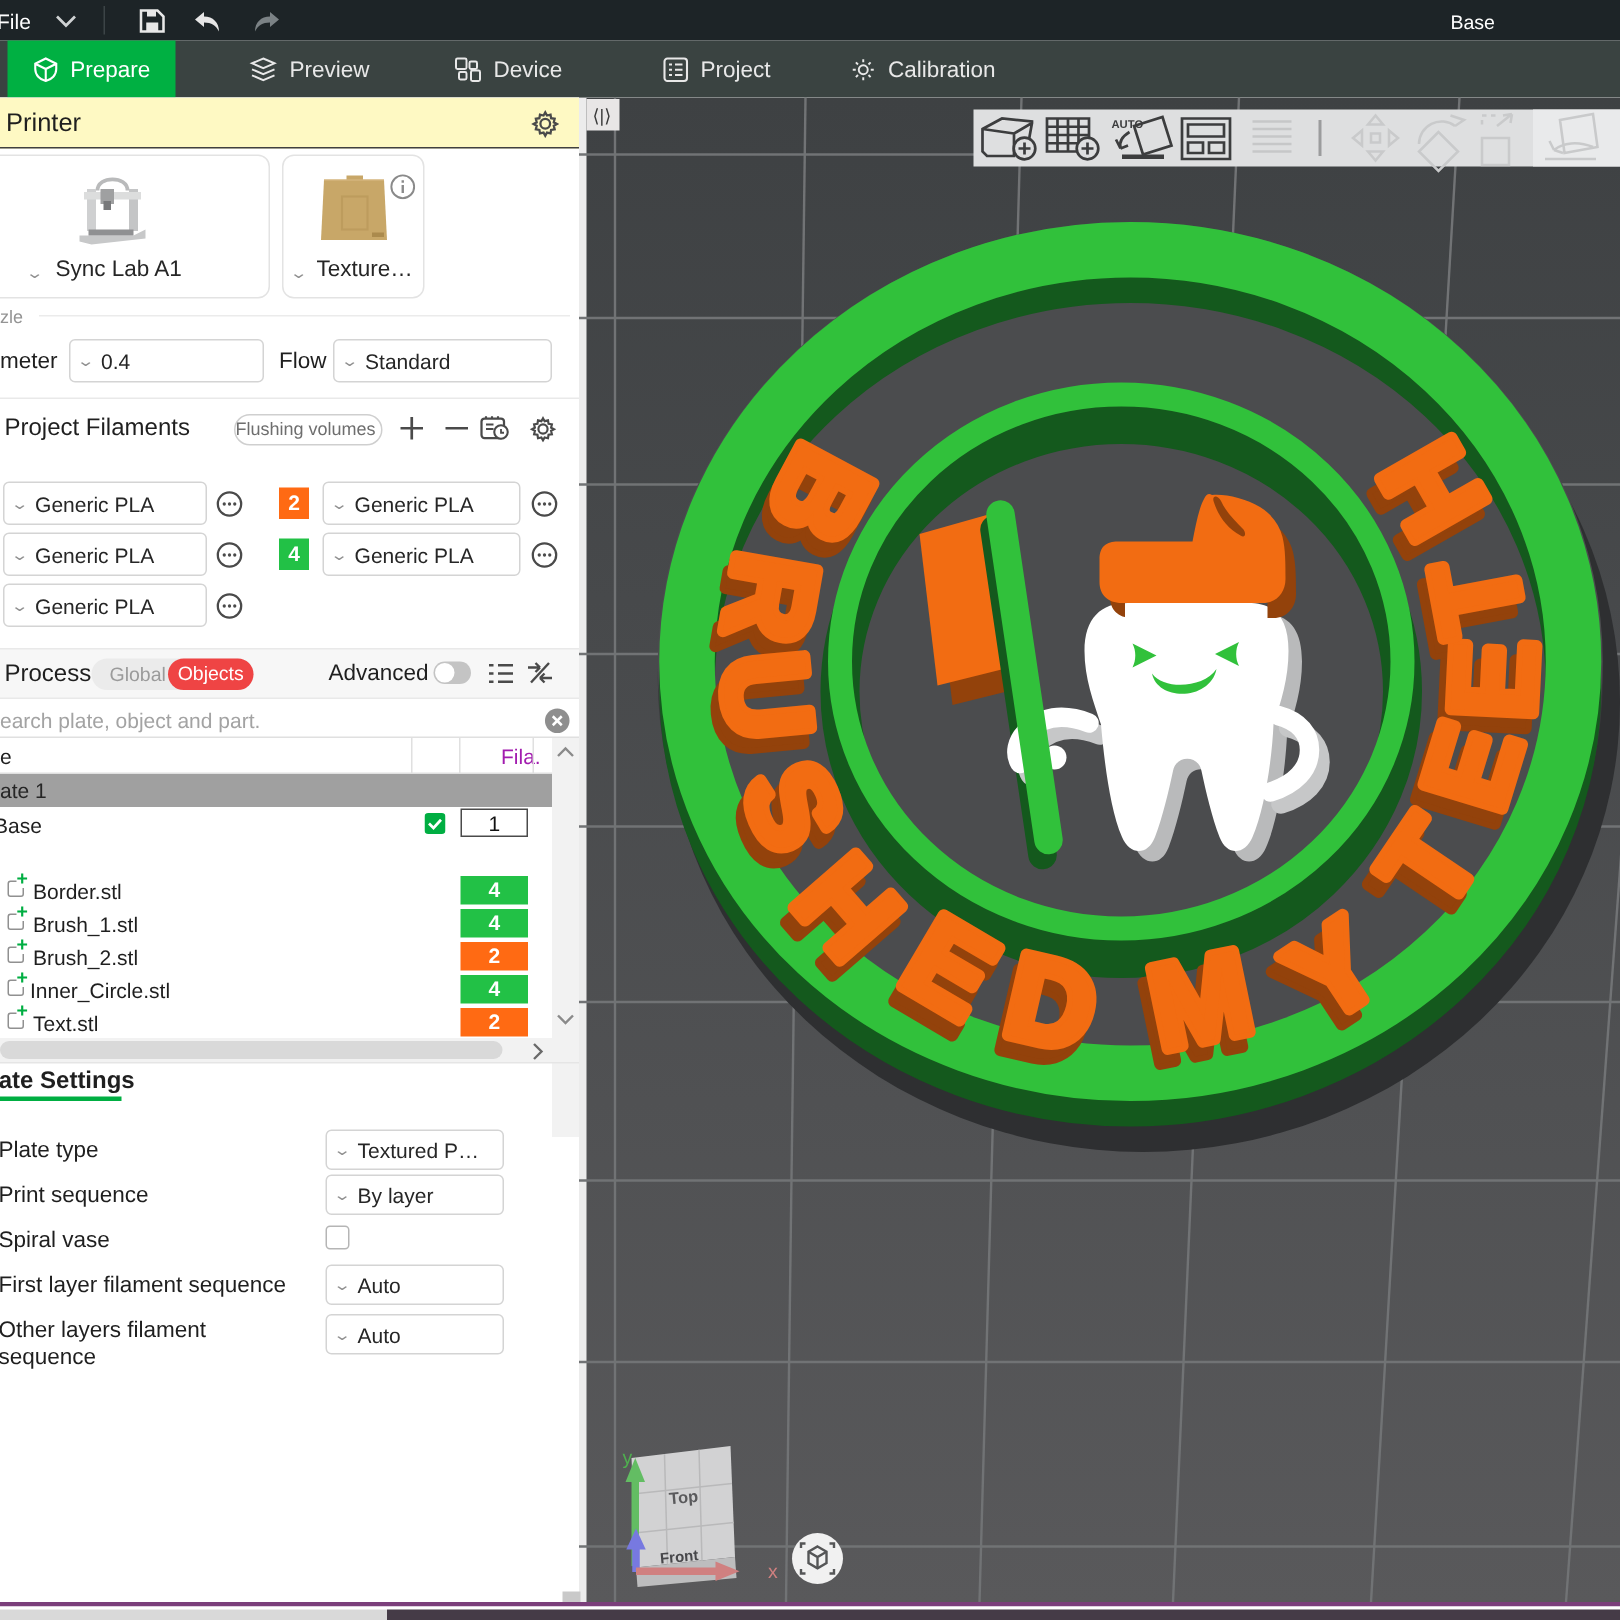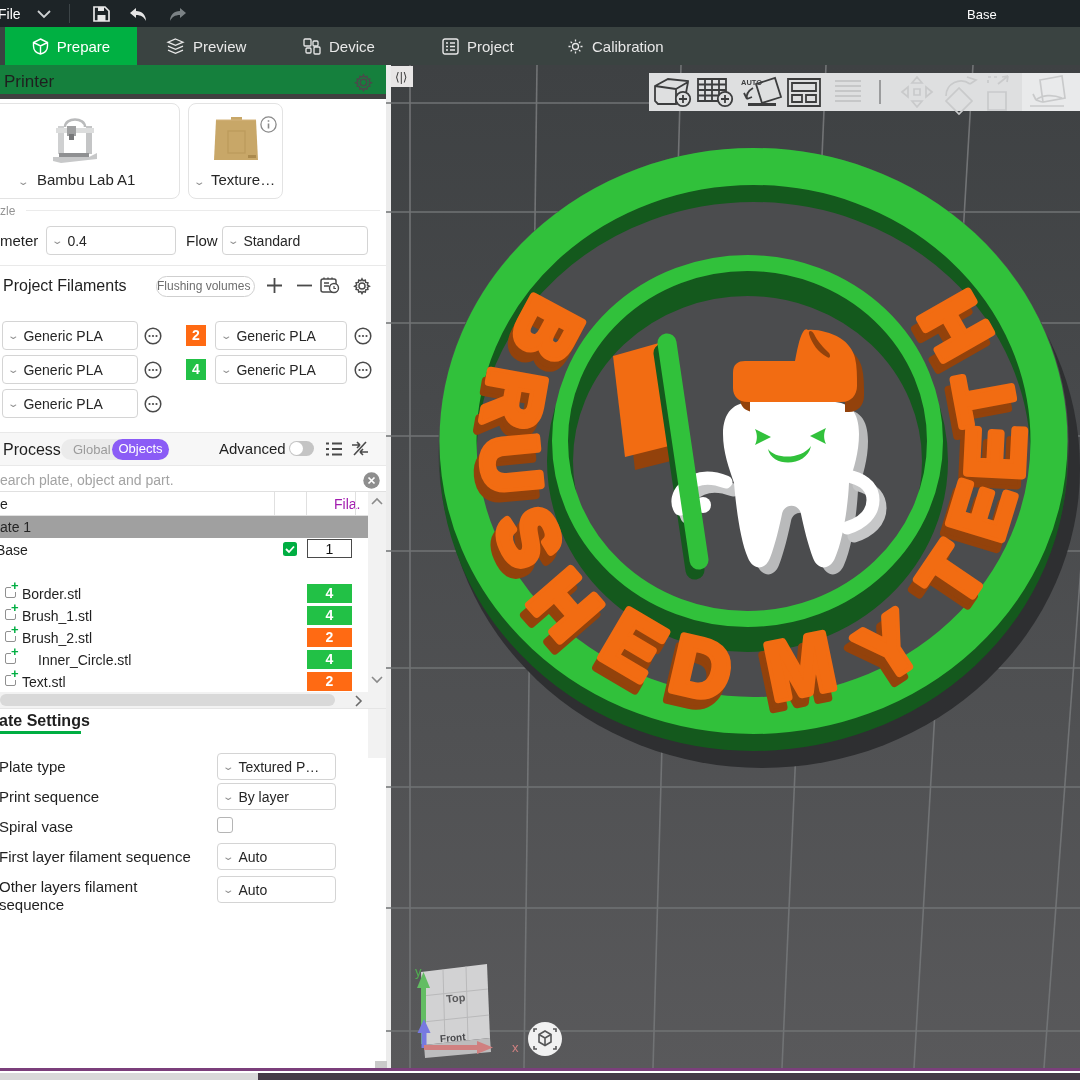--- a/index.html
+++ b/index.html
@@ -205,21 +205,21 @@
  <svg style="position:absolute;left:128px;top:7px" width="22" height="15" viewBox="0 0 22 15">
       <path d="M8,1 L2,6 L8,11 L8,8 C13,8 16,10 18,14 C18,8 14,4 8,4 Z" fill="#e6e6e6"></path>
     </svg>
  <svg style="position:absolute;left:166px;top:7px" width="22" height="15" viewBox="0 0 22 15">
       <path d="M14,1 L20,6 L14,11 L14,8 C9,8 6,10 4,14 C4,8 8,4 14,4 Z" fill="#7b8285"></path>
     </svg>
  <span style="position:absolute;left:967px;top:7px;font-size:13px">Base</span>
 </div>
 
 <div id="tabbar">
- <div class="tab" style="left:5px;width:132px;background:#00b042;justify-content:center;color:#fff">
+ <div class="tab" style="left:5px;width:112px;background:#00b042;justify-content:center;color:#fff">
   <svg width="17" height="17" viewBox="0 0 17 17" style="margin-right:8px">
         <path d="M8.5,1 L15.5,4.5 L15.5,8 C15.5,12 12.5,15 8.5,16 C4.5,15 1.5,12 1.5,8 L1.5,4.5 Z M1.5,4.5 L8.5,8 L15.5,4.5 M8.5,8 L8.5,16" fill="none" stroke="#fff" stroke-width="1.4"></path>
       </svg>
   Prepare</div>
  <div class="tab" style="left:166px"><svg width="19" height="17" viewBox="0 0 19 17" style="margin-right:8px">
         <path d="M9.5,1 L17,4.2 L9.5,7.4 L2,4.2 Z" fill="none" stroke="#e8e8e8" stroke-width="1.3"></path>
         <path d="M2,8.2 L9.5,11.4 L17,8.2 M2,12.2 L9.5,15.4 L17,12.2" fill="none" stroke="#e8e8e8" stroke-width="1.3"></path>
       </svg>Preview</div>
  <div class="tab" style="left:303px"><svg width="18" height="17" viewBox="0 0 18 17" style="margin-right:8px">
         <rect x="1" y="1" width="7" height="7" rx="1" fill="none" stroke="#e8e8e8" stroke-width="1.3"></rect>
@@ -232,41 +232,41 @@
         <path d="M4,5 h2 M4,8.5 h2 M4,12 h2 M8,5 h5 M8,8.5 h5 M8,12 h5" stroke="#e8e8e8" stroke-width="1.4"></path>
       </svg>Project</div>
  <div class="tab" style="left:567px"><svg width="17" height="17" viewBox="0 0 17 17" style="margin-right:8px">
         <circle cx="8.5" cy="8.5" r="3" fill="none" stroke="#e8e8e8" stroke-width="1.3"></circle>
         <path d="M8.5,1.5 L8.5,3.5 M8.5,13.5 L8.5,15.5 M1.5,8.5 L3.5,8.5 M13.5,8.5 L15.5,8.5 M3.6,3.6 L5,5 M12,12 L13.4,13.4 M3.6,13.4 L5,12 M12,5 L13.4,3.6" stroke="#e8e8e8" stroke-width="1.3"></path>
       </svg>Calibration</div>
 </div>
 
 <div id="panel">
 
-<div style="position:absolute;left:0;top:0;width:386px;height:34px;background:#15803d;border-bottom:5px solid #404040">
+<div style="position:absolute;left:0;top:0;width:386px;height:34px;background:#fef9c3;border-bottom:1px solid #404040">
  <div style="position:absolute;left:4px;top:7px;font-size:17px;color:#1f1f1f">Printer</div>
  <svg style="position:absolute;left:354px;top:8px" width="19" height="19" viewBox="0 0 20 20">
         <path class="gear" d="M10,2 l1.2,2.2 2.5,-0.6 0.4,2.5 2.5,0.4 -0.6,2.5 2.2,1.2 -2.2,1.2 0.6,2.5 -2.5,0.4 -0.4,2.5 -2.5,-0.6 -1.2,2.2 -1.2,-2.2 -2.5,0.6 -0.4,-2.5 -2.5,-0.4 0.6,-2.5 -2.2,-1.2 2.2,-1.2 -0.6,-2.5 2.5,-0.4 0.4,-2.5 2.5,0.6 Z"></path>
         <circle cx="10" cy="10" r="3.4" class="gear"></circle>
       </svg>
 </div>
 
 <div style="position:absolute;left:-30px;top:38px;width:210px;height:96px;border:1px solid #e3e3e3;border-radius:8px;background:#fff">
  <svg style="position:absolute;left:80px;top:9px" width="48" height="52" viewBox="0 0 48 52">
   <path d="M14,14 C14,4 34,4 34,14" fill="none" stroke="#b9babb" stroke-width="2.5"></path>
   <rect x="7" y="13" width="6" height="28" fill="#cfd0d1"></rect>
         <rect x="35" y="13" width="6" height="28" fill="#c4c5c6"></rect>
   <rect x="5" y="15" width="38" height="5" fill="#dcdddd"></rect>
         <rect x="16" y="13" width="9" height="10" fill="#9fa0a1"></rect>
   <rect x="18" y="21" width="5" height="6" fill="#77787a"></rect>
   <path d="M2,44 L38,44 L46,40 L46,46 L10,50 L2,48 Z" fill="#c7c8c9"></path>
   <rect x="8" y="40" width="30" height="4" fill="#8f9092"></rect>
  </svg>
  <span class="chev" style="position:absolute;left:48px;top:72px">⌄</span>
- <span style="position:absolute;left:66px;top:67px;font-size:15px;color:#262626">Bambu Lab A1</span>
+ <span style="position:absolute;left:66px;top:67px;font-size:15px;color:#262626">Sync Lab A1</span>
 </div>
 <div style="position:absolute;left:188px;top:38px;width:95px;height:96px;border:1px solid #e3e3e3;border-radius:8px;background:#fff">
  <svg style="position:absolute;left:24px;top:12px" width="46" height="49" viewBox="0 0 46 49">
         <path d="M3,4 L43,4 L45,44 L1,44 Z" fill="#c8a768"></path>
         <rect x="18" y="1" width="11" height="4" fill="#c8a768"></rect>
         <rect x="15" y="15" width="17" height="22" fill="none" stroke="#bd9c5d" stroke-width="1.4"></rect>
         <rect x="35" y="39" width="8" height="3" fill="#ab8a4d"></rect>
         <path d="M3,4 L43,4" stroke="#d4b47c" stroke-width="1"></path>
       </svg>
  <svg style="position:absolute;left:71px;top:12px" width="17" height="17" viewBox="0 0 17 17">
@@ -340,21 +340,21 @@
       <circle cx="9" cy="9" r="7.8" fill="none" stroke="#4a4a4a" stroke-width="1.5"></circle>
       <circle cx="5.5" cy="9" r="1.1" fill="#4a4a4a"></circle>
       <circle cx="9" cy="9" r="1.1" fill="#4a4a4a"></circle>
       <circle cx="12.5" cy="9" r="1.1" fill="#4a4a4a"></circle>
     </svg>
 
 <div style="position:absolute;left:0;top:367px;width:386px;height:34px;background:#f7f7f7;border-top:1px solid #e9e9e9;border-bottom:1px solid #e9e9e9">
  <span style="position:absolute;left:3px;top:8px;font-size:16px;color:#1f1f1f">Process</span>
  <div style="position:absolute;left:61px;top:6px;width:108px;height:21px;background:#ebebeb;border-radius:11px">
   <span style="position:absolute;left:12px;top:3px;font-size:13px;color:#9b9b9b">Global</span>
-  <div style="position:absolute;left:51px;top:0;width:57px;height:21px;background:#8b5cf6;border-radius:11px;color:#fff;font-size:13px;text-align:center;line-height:20px">Objects</div>
+  <div style="position:absolute;left:51px;top:0;width:57px;height:21px;background:#ef4444;border-radius:11px;color:#fff;font-size:13px;text-align:center;line-height:20px">Objects</div>
  </div>
  <span style="position:absolute;left:219px;top:7px;font-size:15px;color:#1f1f1f">Advanced</span>
  <div style="position:absolute;left:289px;top:8px;width:25px;height:15px;background:#c4c4c4;border-radius:8px">
   <div style="position:absolute;left:1px;top:1px;width:13px;height:13px;background:#fff;border-radius:7px"></div>
  </div>
  <svg style="position:absolute;left:325px;top:8px" width="18" height="16">
         <path d="M1,2.5 h3 M7,2.5 h10 M1,8 h3 M7,8 h10 M1,13.5 h3 M7,13.5 h10" stroke="#4a4a4a" stroke-width="1.8"></path>
       </svg>
  <svg style="position:absolute;left:351px;top:7px" width="18" height="17" viewBox="0 0 18 17">
         <path d="M15,2 L3,15" stroke="#4a4a4a" stroke-width="1.6"></path>
@@ -399,21 +399,21 @@
  <span style="position:absolute;left:22px;top:4px">Brush_1.stl</span>
  <div class="numbox" style="left:307px;top:2px;background:#22c146">4</div>
     </div>
 <div class="stlrow" style="top:561px">
       <div class="stlicon"></div>
  <span style="position:absolute;left:22px;top:4px">Brush_2.stl</span>
  <div class="numbox" style="left:307px;top:2px;background:#ff6a13">2</div>
     </div>
 <div class="stlrow" style="top:583px">
       <div class="stlicon"></div>
- <span style="position:absolute;left:38px;top:4px">Inner_Circle.stl</span>
+ <span style="position:absolute;left:20px;top:4px">Inner_Circle.stl</span>
  <div class="numbox" style="left:307px;top:2px;background:#22c146">4</div>
     </div>
 <div class="stlrow" style="top:605px">
       <div class="stlicon"></div>
  <span style="position:absolute;left:22px;top:4px">Text.stl</span>
  <div class="numbox" style="left:307px;top:2px;background:#ff6a13">2</div>
     </div>
 
 <div style="position:absolute;left:368px;top:427px;width:18px;height:266px;background:#f2f2f2"></div>
 <svg style="position:absolute;left:371px;top:432px" width="12" height="9">

